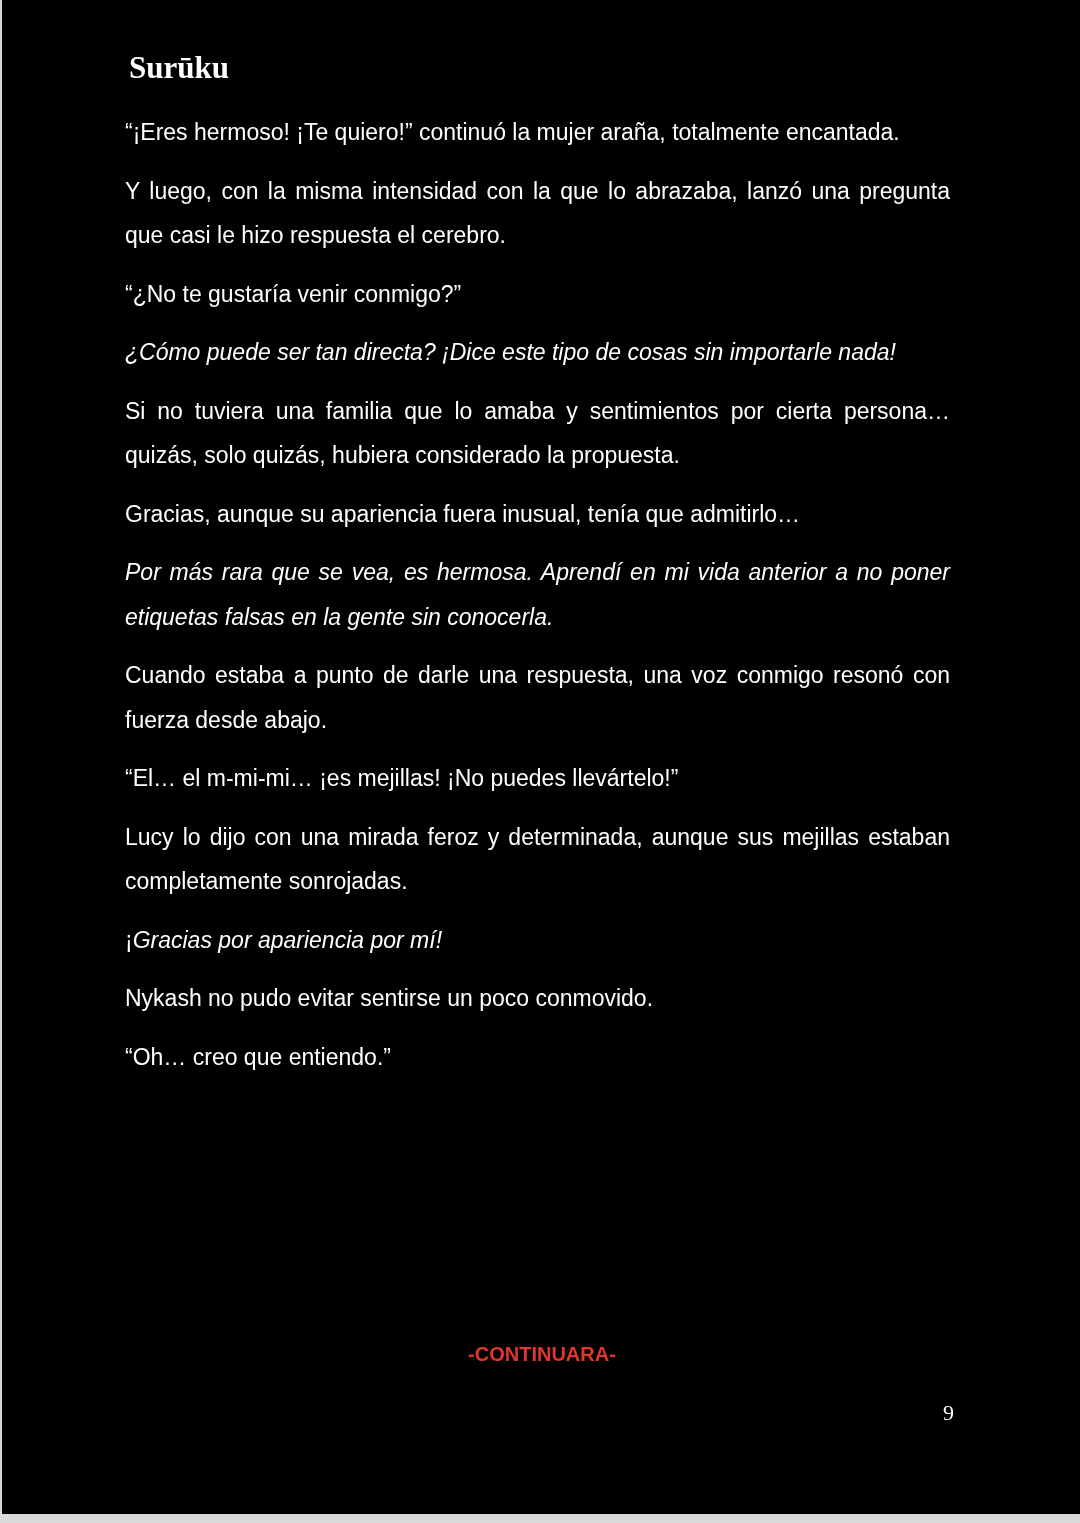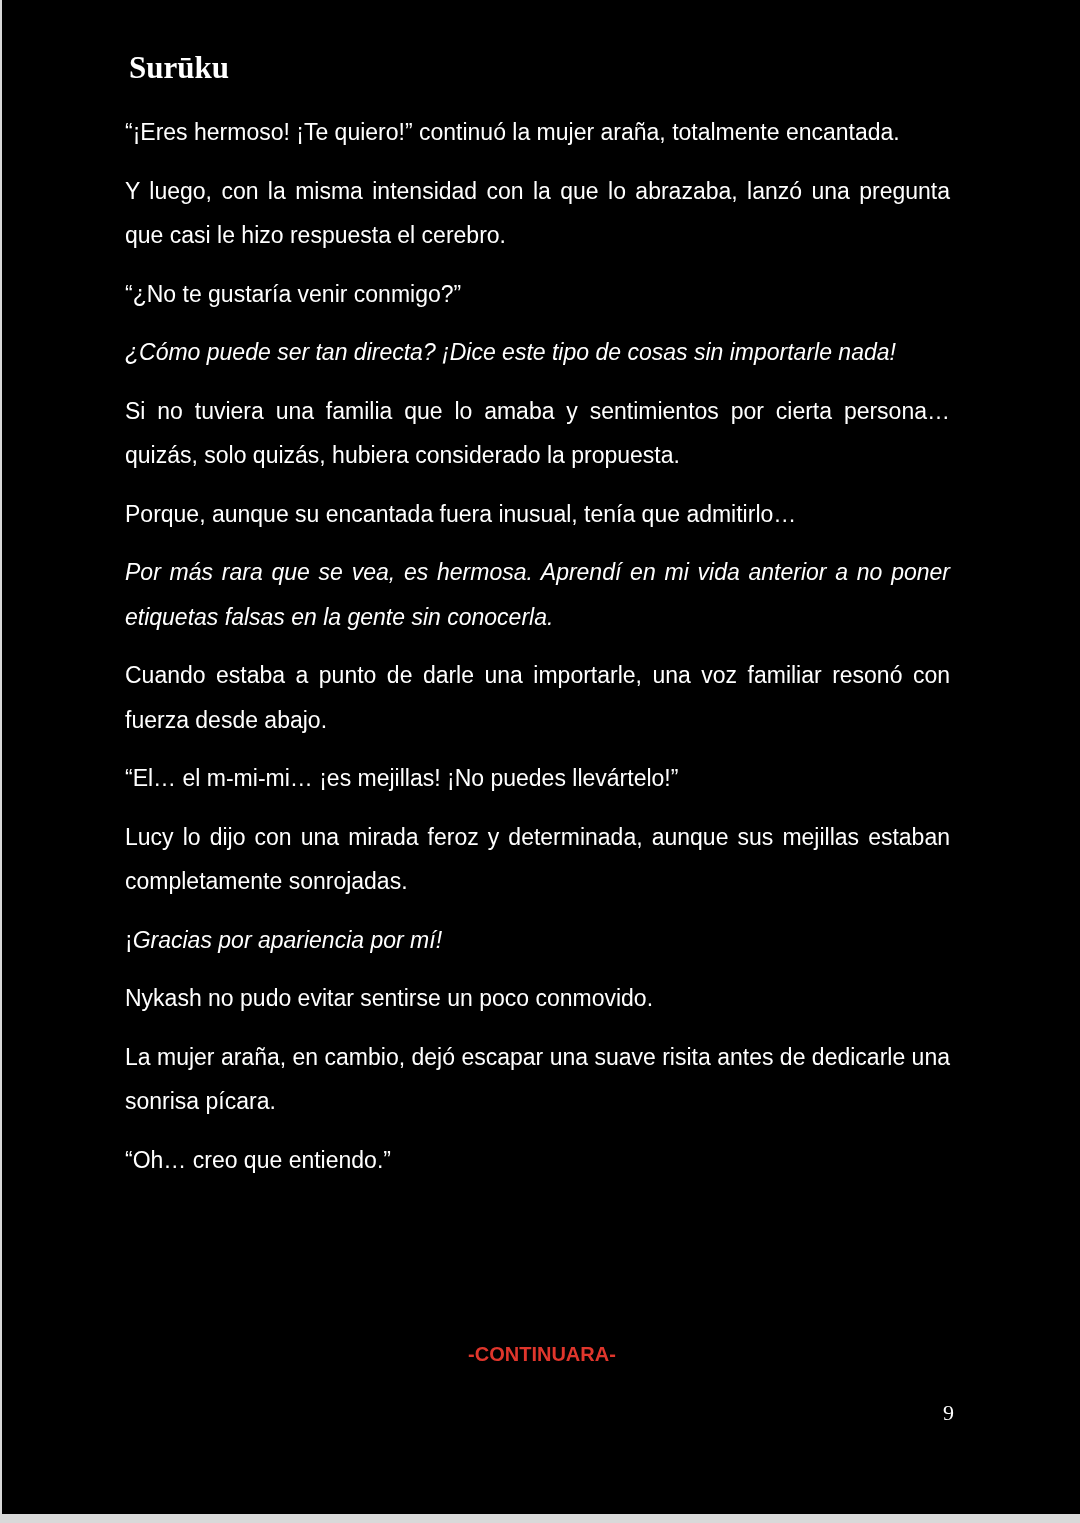--- a/index.html
+++ b/index.html
@@ -18,26 +18,25 @@
 
 <div class="page">
   <div class="header">Surūku</div>
 
   <div class="body-text">
     <p>“¡Eres hermoso! ¡Te quiero!” continuó la mujer araña, totalmente encantada.</p>
     <p>Y luego, con la misma intensidad con la que lo abrazaba, lanzó una pregunta que casi le hizo respuesta el cerebro.</p>
     <p>“¿No te gustaría venir conmigo?”</p>
     <p class="it">¿Cómo puede ser tan directa? ¡Dice este tipo de cosas sin importarle nada!</p>
     <p>Si no tuviera una familia que lo amaba y sentimientos por cierta persona… quizás, solo quizás, hubiera considerado la propuesta.</p>
-    <p>Porque, aunque su encantada fuera inusual, tenía que admitirlo…</p>
+    <p>Gracias, aunque su apariencia fuera inusual, tenía que admitirlo…</p>
     <p class="it">Por más rara que se vea, es hermosa. Aprendí en mi vida anterior a no poner etiquetas falsas en la gente sin conocerla.</p>
-    <p>Cuando estaba a punto de darle una importarle, una voz familiar resonó con fuerza desde abajo.</p>
+    <p>Cuando estaba a punto de darle una respuesta, una voz conmigo resonó con fuerza desde abajo.</p>
     <p>“El… el m-mi-mi… ¡es mejillas! ¡No puedes llevártelo!”</p>
     <p>Lucy lo dijo con una mirada feroz y determinada, aunque sus mejillas estaban completamente sonrojadas.</p>
     <p class="it"><span class="up">¡</span><span>Gracias por apariencia por mí!</span></p>
     <p>Nykash no pudo evitar sentirse un poco conmovido.</p>
-    <p>La mujer araña, en cambio, dejó escapar una suave risita antes de dedicarle una sonrisa pícara.</p>
     <p>“Oh… creo que entiendo.”</p>
   </div>
 
   <div class="continuara">-CONTINUARA-</div>
   <div class="pagenum">9</div>
 </div>
 
 </body></html>

